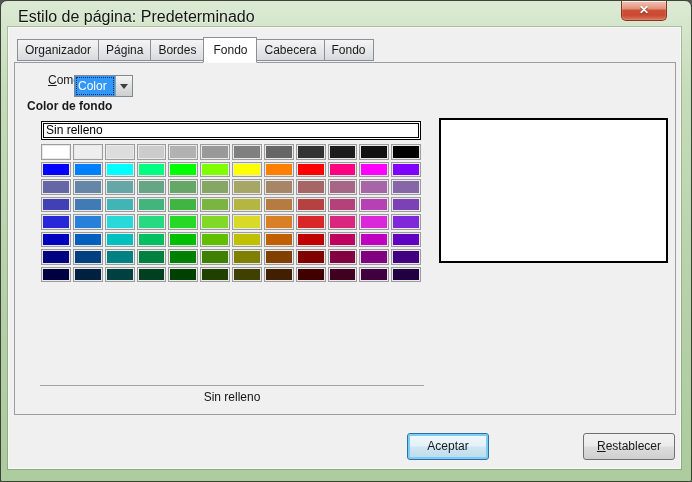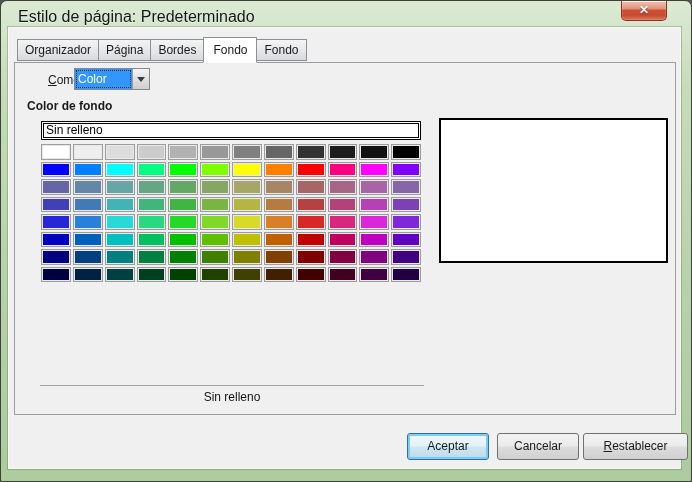--- a/index.html
+++ b/index.html
@@ -50,21 +50,21 @@
   
   #panel {
     position:absolute; left:5px; top:34px; width:662px; height:353px;
     border:1px solid #9b9da1; background:#f0f0f0; z-index:1;
   }
   .lbl { position:absolute; font-size:12px; color:#1a1a1a; }
   #section-title { font-weight:bold; }
 
   
   #como-combo {
-    position:absolute; left:59px; top:5px; width:76px; height:22px;
+    position:absolute; left:59px; top:12px; width:59px; height:22px;
     border:1px solid #828790; background:#3b82f6; display:flex; cursor:pointer;
   }
   #como-combo .value {
     flex:1; background:#3297fd; color:#fff; font-size:12px; line-height:20px; padding-left:3px;
     outline:1px dotted #10314e; outline-offset:-2px;
   }
   #como-combo .drop {
     width:17px; border-left:1px solid #9a9da1;
     background:linear-gradient(180deg,#f5f5f5,#dcdcdc 60%,#cfcfcf);
     display:flex; align-items:center; justify-content:center;
@@ -107,41 +107,42 @@
     line-height:24px; cursor:pointer;
   }
   #btn-help   { left:14px;  top:405px; width:82px; }
   #btn-accept {
     left:398px; top:405px; width:82px;
     border-color:#2f6fa3;
     box-shadow:inset 0 0 0 2px #7ccdf5;
     background:linear-gradient(180deg,#f0f8fc 0%,#e3f1f9 48%,#cfe6f2 52%,#bcdbea 100%);
   }
   #btn-cancel { left:488px; top:405px; width:82px; }
-  #btn-reset  { left:574px; top:405px; width:105px; }
+  #btn-reset  { left:574px; top:405px; width:92px; }
   .mn-u { text-decoration:underline; }
 </style>
 </head>
 <body>
 
 <div id="stage">
   <div id="window">
 
     <div id="titlebar">
       <span id="title-text">Estilo de página: Predeterminado</span>
       <div id="close-btn">✕</div>
     </div>
 
     <div id="client">
 
       <div id="tabbar">
           <div class="tab">Organizador</div>
           <div class="tab">Página</div>
           <div class="tab">Bordes</div>
           <div class="tab active">Fondo</div>
+          <div class="tab">Cabecera</div>
           <div class="tab">Fondo</div>
         </div>
 
       <div id="panel">
 
         <span class="lbl" style="left:12px; top:10px;margin-left:21px;"><span class="mn-u">C</span>omo:</span>
 
         <div id="como-combo">
           <span class="value">Color</span>
           <span class="drop">
@@ -252,17 +253,16 @@
               <div class="swatch" title="#200040" style="background: rgb(32, 0, 64);"></div>
             </div>
           <div id="picker-sep"></div>
           <div id="picker-status">Sin relleno</div>
         </div>
 
         <div id="preview"></div>
       </div>
 
       <div class="btn" id="btn-accept">Aceptar</div>
-      <div class="btn" id="btn-cancel">Cancelar</div>
       <div class="btn" id="btn-reset"><span class="mn-u">R</span>establecer</div>
     </div>
   </div>
 </div>
 
 </body></html>

